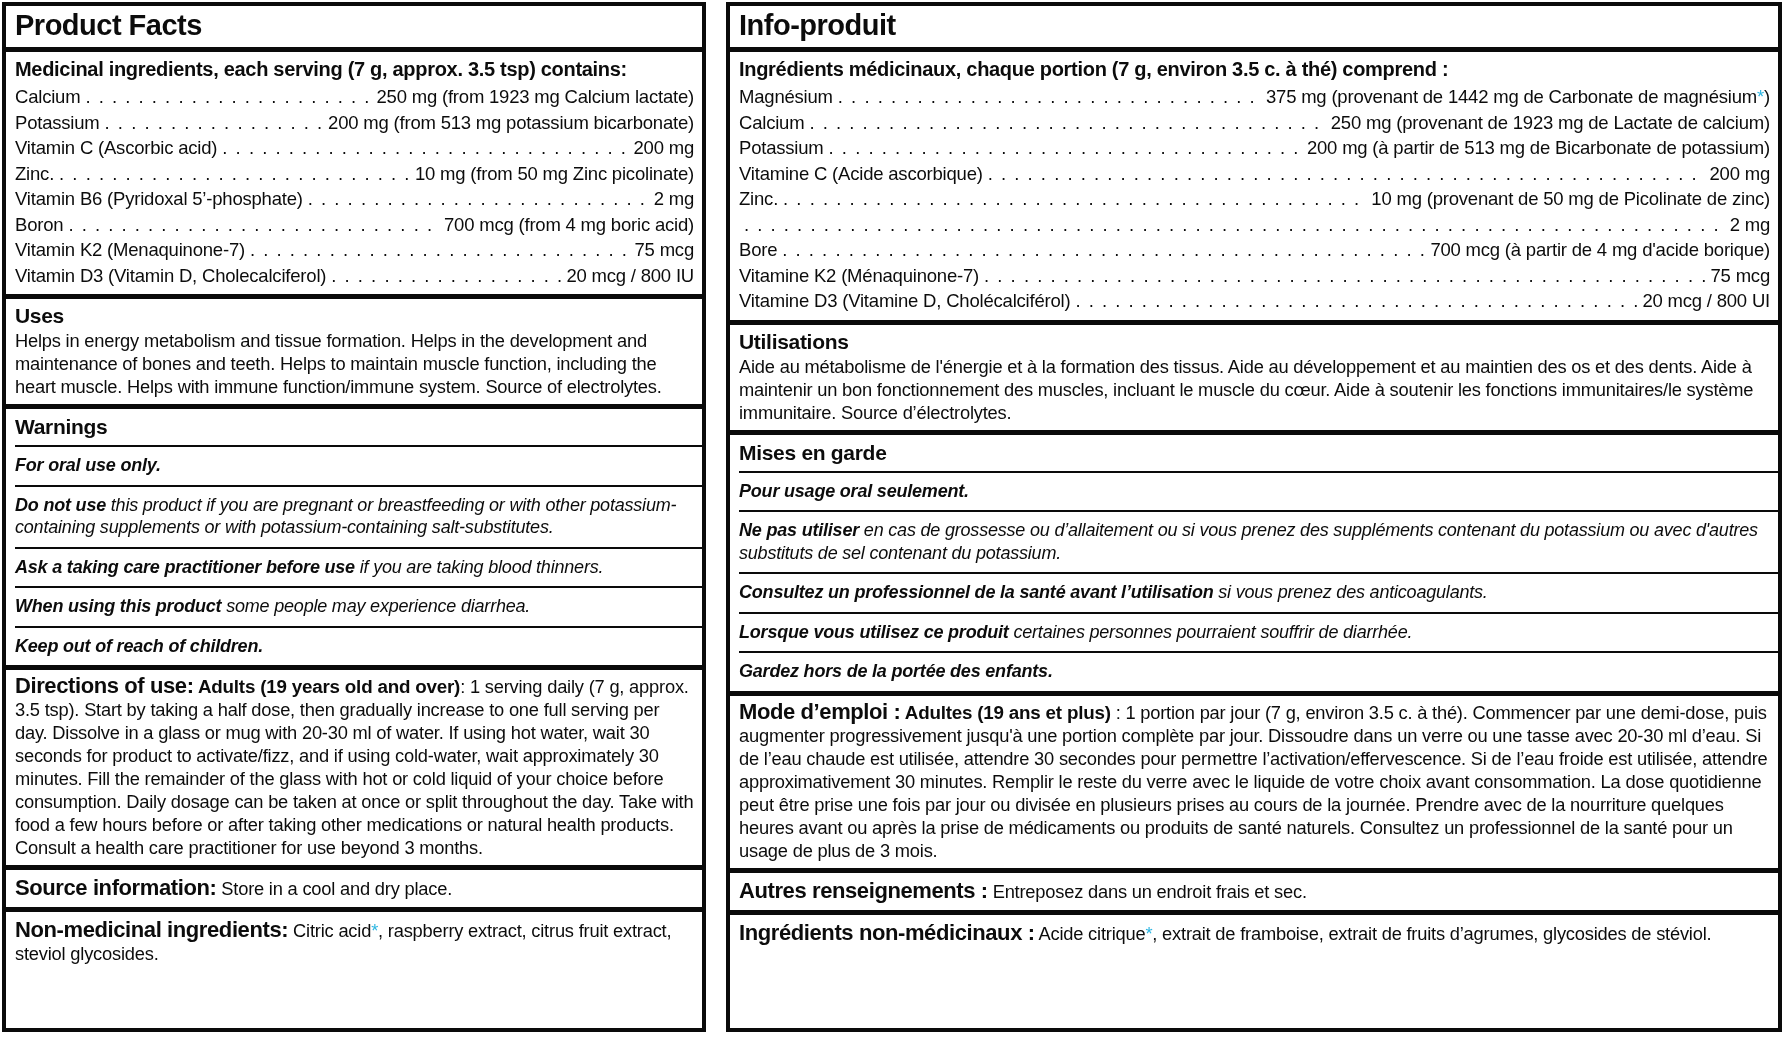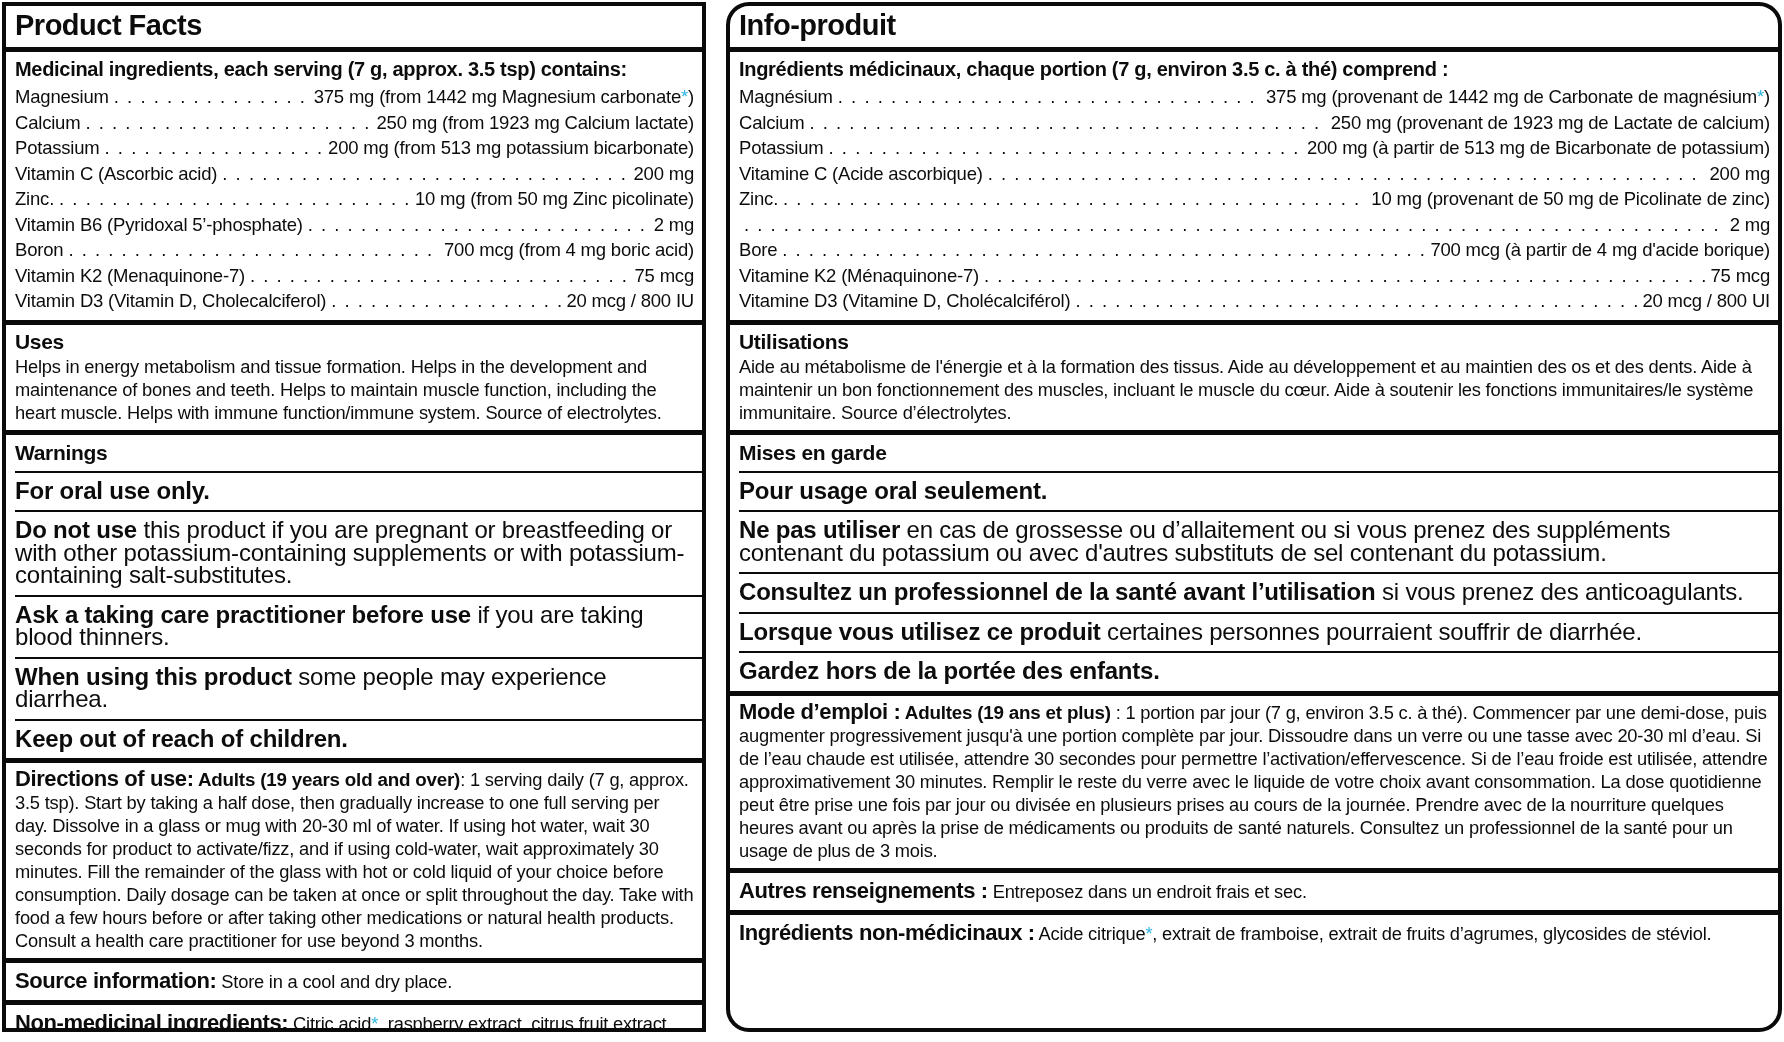--- a/index.html
+++ b/index.html
@@ -19,21 +19,21 @@
   .panel{
     border:4px solid #0a0a0a;
     background:#fff;
     height:1030px;
     display:flex;
     flex-direction:column;
     overflow:hidden;
     box-sizing:border-box;
   }
   .panel.en{width:704px;flex:0 0 auto;}
-  .panel.fr{flex:1 1 auto;border-radius:23px;}
+  .panel.fr{flex:1 1 auto;}
   .sec{border-bottom:5px solid #0a0a0a;padding:4px 8px 6px 9px;}
   .sec:last-child{border-bottom:none;flex:1;}
   .sec.tight{padding:3px 8px 4px 9px;}
   .panel-title{
     font-size:29px;font-weight:700;letter-spacing:-0.5px;
     padding:3px 8px 5px 9px;border-bottom:5px solid #0a0a0a;
   }
   .ing-header{font-size:20px;font-weight:700;margin:2px 0 3px 0;letter-spacing:-0.3px;}
   .row{display:flex;align-items:baseline;white-space:nowrap;line-height:25.5px;font-size:18.5px;}
   .row .nm{flex:0 0 auto;}
@@ -45,45 +45,40 @@
   .row .val{flex:0 0 auto;text-align:right;}
   .star{color:#2eb6e2;font-weight:400;}
   .sec-head{font-size:21px;font-weight:700;line-height:25px;letter-spacing:-0.3px;}
   .para{font-size:18.3px;line-height:23px;margin:1px 0 0 0;}
   .warn-sec{padding:0;}
   .warn-head{font-size:21px;font-weight:700;padding:6px 8px 6px 9px;letter-spacing:-0.3px;}
   .warn-item{
     margin-left:9px;
     padding:7px 8px 8px 0;
     border-top:2px solid #0a0a0a;
-    font-size:24px;line-height:22.5px;
+    font-size:18px;line-height:22.5px;font-style:italic;
   }
   .b{font-weight:700;}
   .big-label{font-size:22px;font-weight:700;letter-spacing:-0.4px;text-align:right;}
   .dir-sub{font-weight:700;font-size:18.8px;}
   .dir-body{font-size:18.3px;line-height:23px;}
   .info-line{font-size:18.3px;line-height:23px;padding-top:3px;padding-bottom:3px;}
 </style>
 </head>
 <body>
 
 <div class="wrap">
 
   <section class="panel en">
     <div class="panel-title">Product Facts</div>
 
     <div class="sec">
       <div class="ing-header">Medicinal ingredients, each serving (7 g, approx. 3.5 tsp) contains:</div>
       <div>
 
-          <div class="row">
-            <span class="nm">Magnesium</span>
-            <span class="dots"></span>
-            <span class="val"><span>375 mg (from 1442 mg Magnesium carbonate</span><span class="star">*</span><span>)</span></span>
-          </div>
 
           <div class="row">
             <span class="nm">Calcium</span>
             <span class="dots"></span>
             <span class="val"><span>250 mg (from 1923 mg Calcium lactate)</span><span class="star"></span><span></span></span>
           </div>
 
           <div class="row">
             <span class="nm">Potassium</span>
             <span class="dots"></span>

